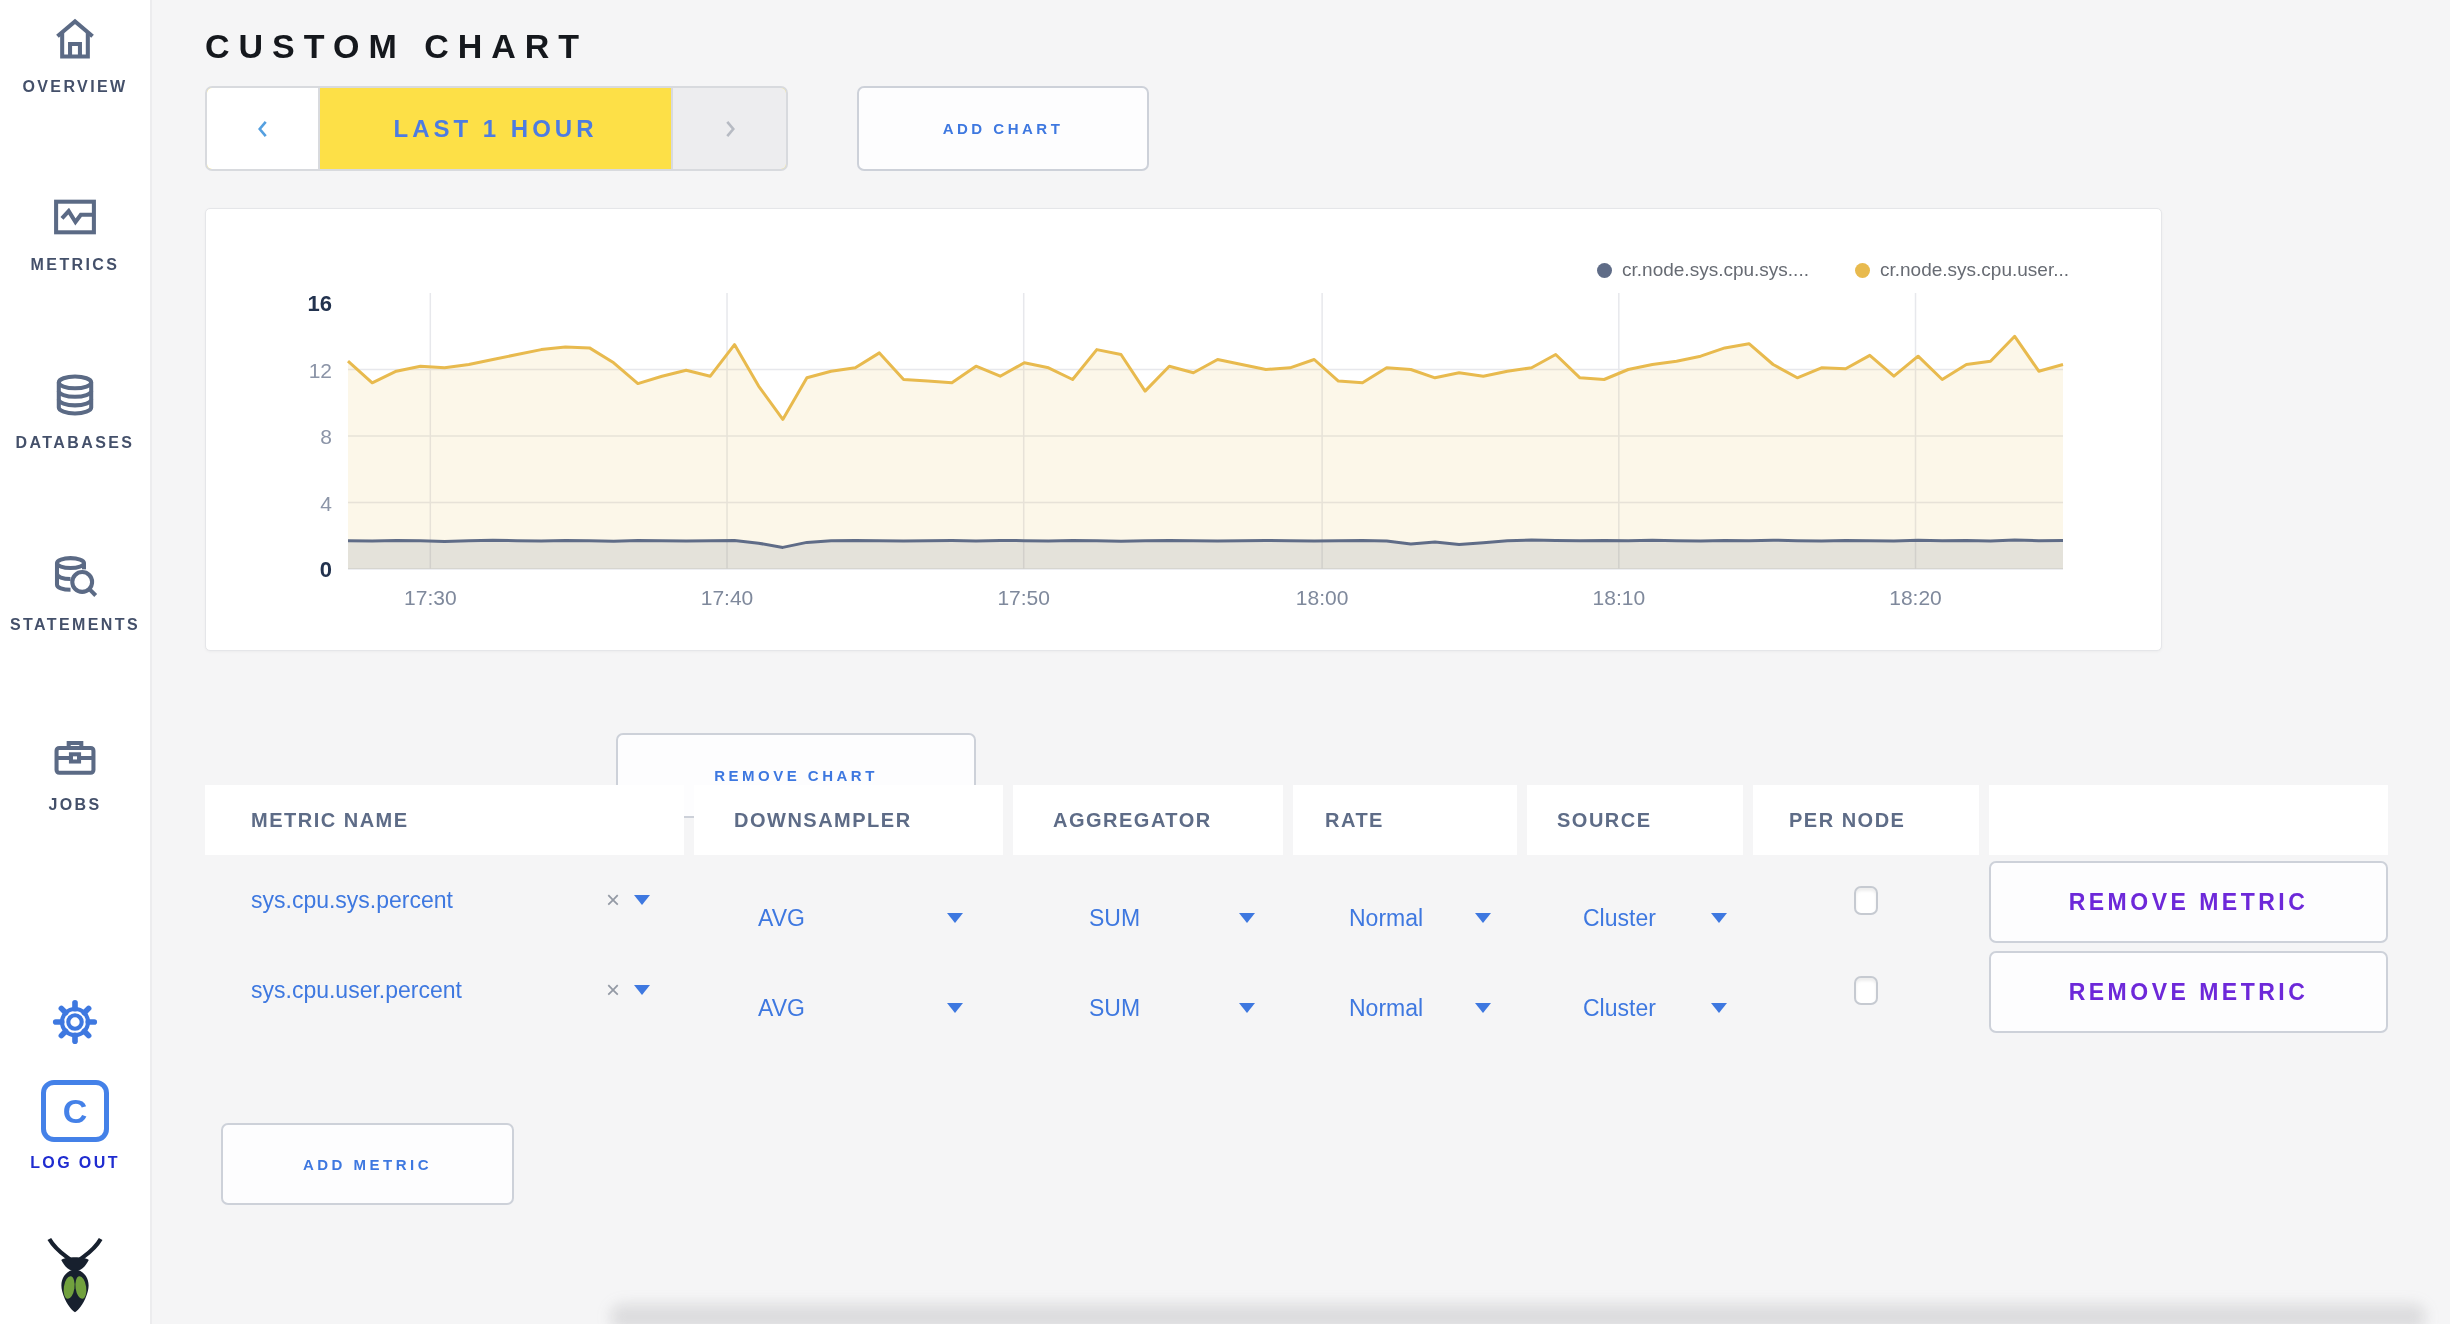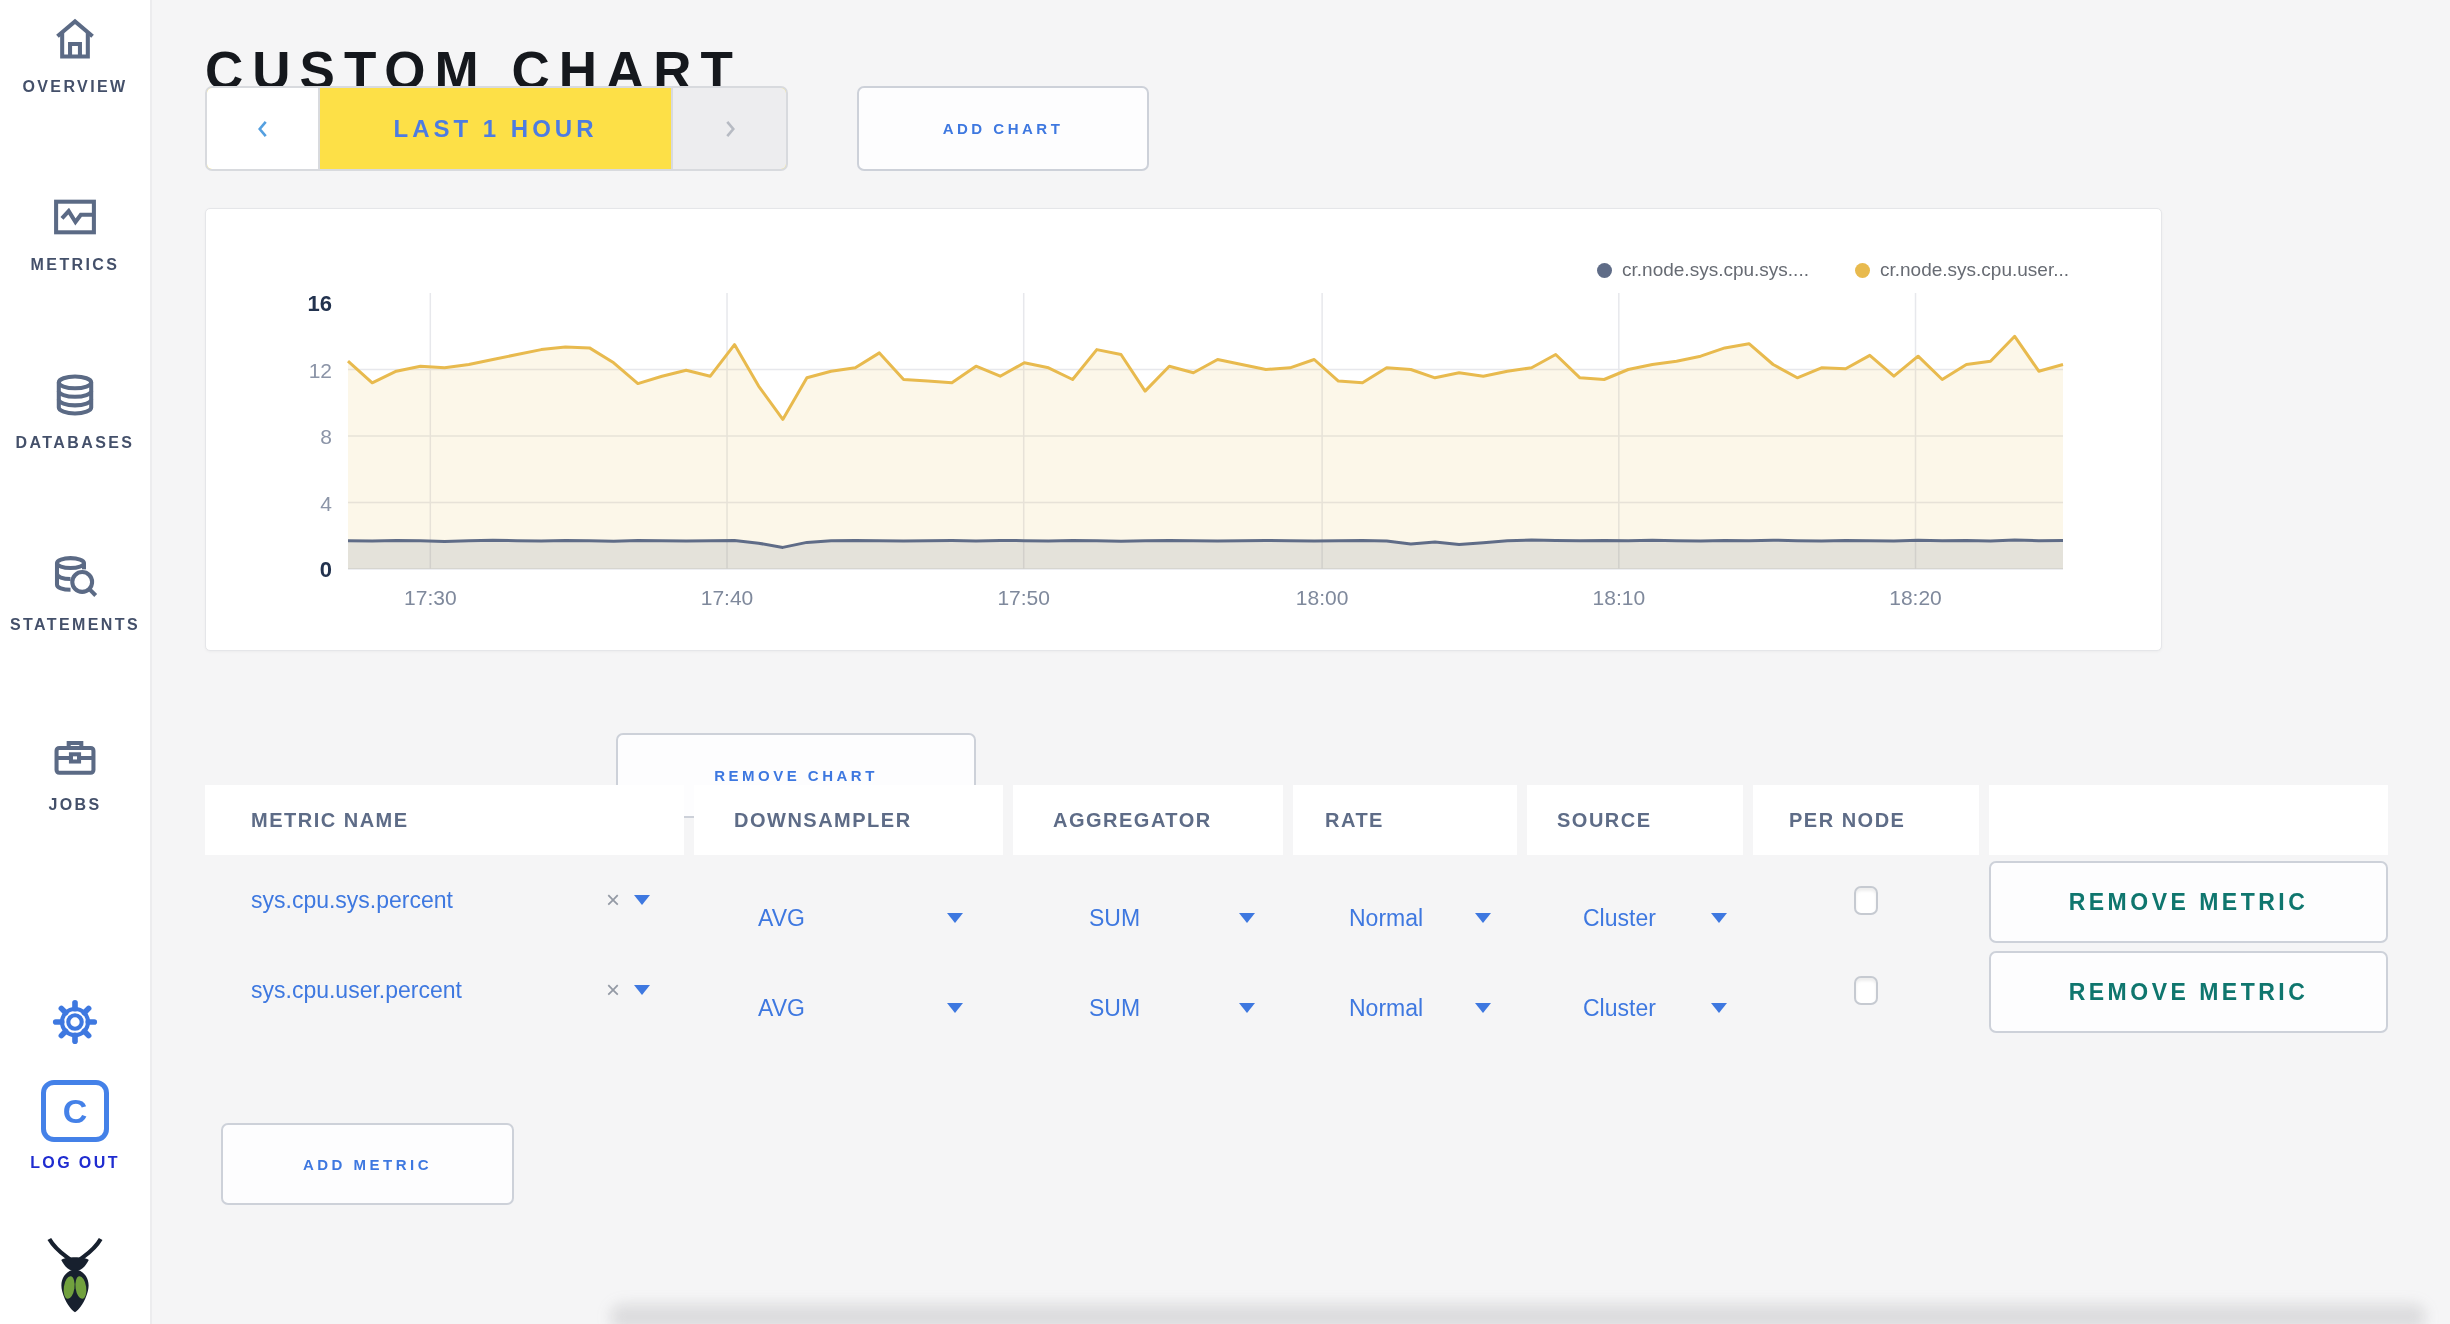--- a/index.html
+++ b/index.html
@@ -10,21 +10,21 @@
            border-right:2px solid #ececee;}
   .nav-item{position:absolute;left:0;width:150px;text-align:center;cursor:pointer;}
   .nav-item svg{display:block;margin:0 auto;}
   .nav-label{display:block;margin-top:12px;font-size:16px;font-weight:bold;letter-spacing:2.4px;
              color:#44506a;}
   .logout-label{color:#1f2cd0;}
   .c-box{width:58px;height:52px;margin:0 auto;border:5px solid #4481e8;border-radius:13px;
          display:flex;align-items:center;justify-content:center;}
   .c-box span{font-size:34px;font-weight:bold;color:#4481e8;line-height:1;}
   
-  .page-title{position:absolute;left:205px;top:4px;font-size:53px;font-weight:bold;
+  .page-title{position:absolute;left:205px;top:4px;font-size:34px;font-weight:bold;
               letter-spacing:9px;color:#15181d;}
   .timewin{position:absolute;left:205px;top:86px;width:583px;height:85px;background:#fde047;
            border:2px solid #d8dade;border-radius:7px;display:flex;box-sizing:border-box;overflow:hidden;}
   .tw-prev{width:111px;display:flex;align-items:center;justify-content:center;
            border-right:2px solid #d8dade;cursor:pointer;background:#fff;}
   .tw-label{flex:1;display:flex;align-items:center;justify-content:center;font-size:24px;
             font-weight:bold;letter-spacing:4px;color:#4d7ce2;cursor:pointer;}
   .tw-next{width:113px;display:flex;align-items:center;justify-content:center;
            border-left:2px solid #d8dade;background:#ededef;cursor:default;}
   .btn{position:absolute;background:#fdfdfe;border:2px solid #cdd1d9;border-radius:7px;
@@ -55,21 +55,21 @@
   .td{height:90px;display:flex;align-items:center;box-sizing:border-box;font-size:23px;color:#3e78e0;}
   .cell-pad{padding-left:46px;padding-right:34px;}
   .dd{display:flex;align-items:center;justify-content:space-between;flex:1;cursor:pointer;margin-top:36px;}
   .clear-x{color:#949aa5;font-size:24px;margin-right:14px;cursor:pointer;}
   .cb-wrap{justify-content:center;}
   input.percb{appearance:none;-webkit-appearance:none;width:24px;height:29px;background:#fff;
               border:2px solid #c6cad1;border-radius:7px;box-shadow:inset 0 3px 3px rgba(0,0,0,0.07);
               cursor:pointer;margin:0;}
   .rm-btn{position:relative;width:100%;height:82px;margin-top:4px;background:#fdfdfe;
           border:2px solid #cdd1d9;border-radius:7px;display:flex;align-items:center;justify-content:center;
-          font-size:23px;font-weight:bold;letter-spacing:3.5px;color:#0f766e;cursor:pointer;
+          font-size:23px;font-weight:bold;letter-spacing:3.5px;color:#6d28d9;cursor:pointer;
           box-sizing:border-box;}
   .scroll-shadow{position:absolute;left:610px;right:24px;bottom:-6px;height:26px;border-radius:14px;
                  background:rgba(110,110,118,0.18);filter:blur(7px);}
   svg.nav-ic{stroke:#5b6a85;stroke-width:1.8;fill:none;}
 </style>
 </head>
 <body>
 
 <div class="page">
 

